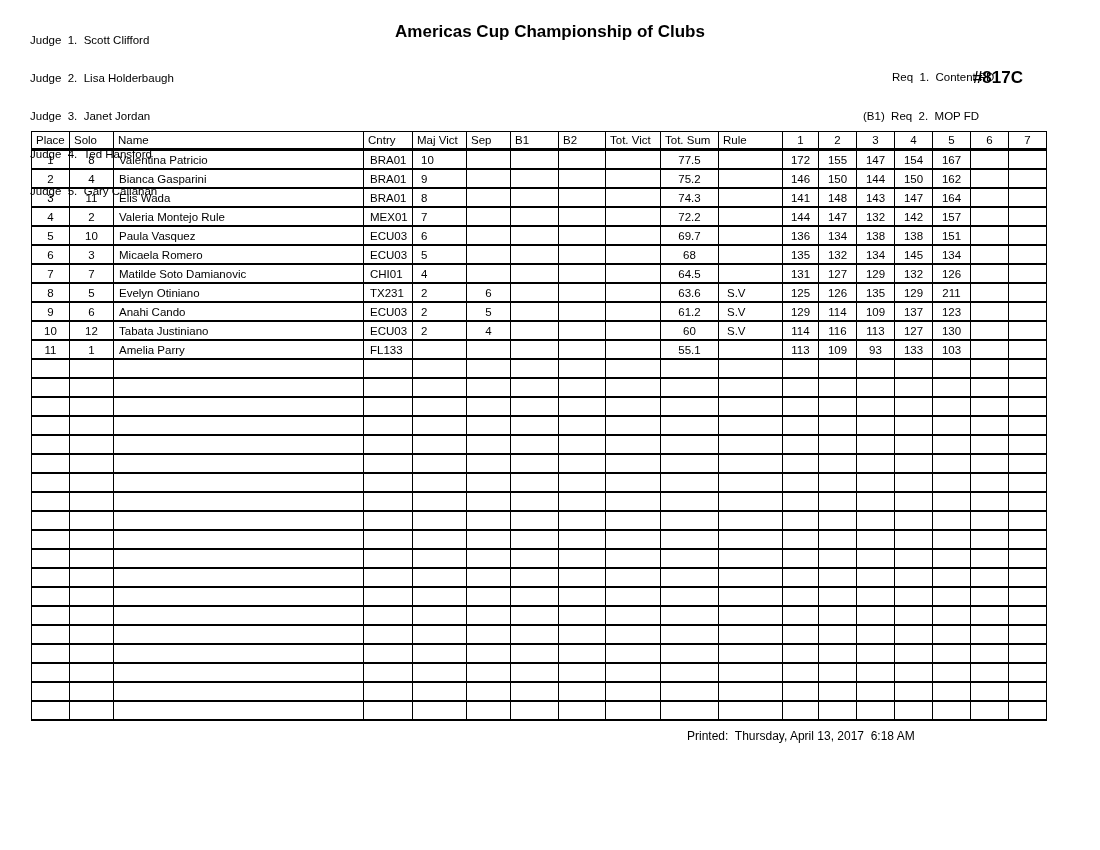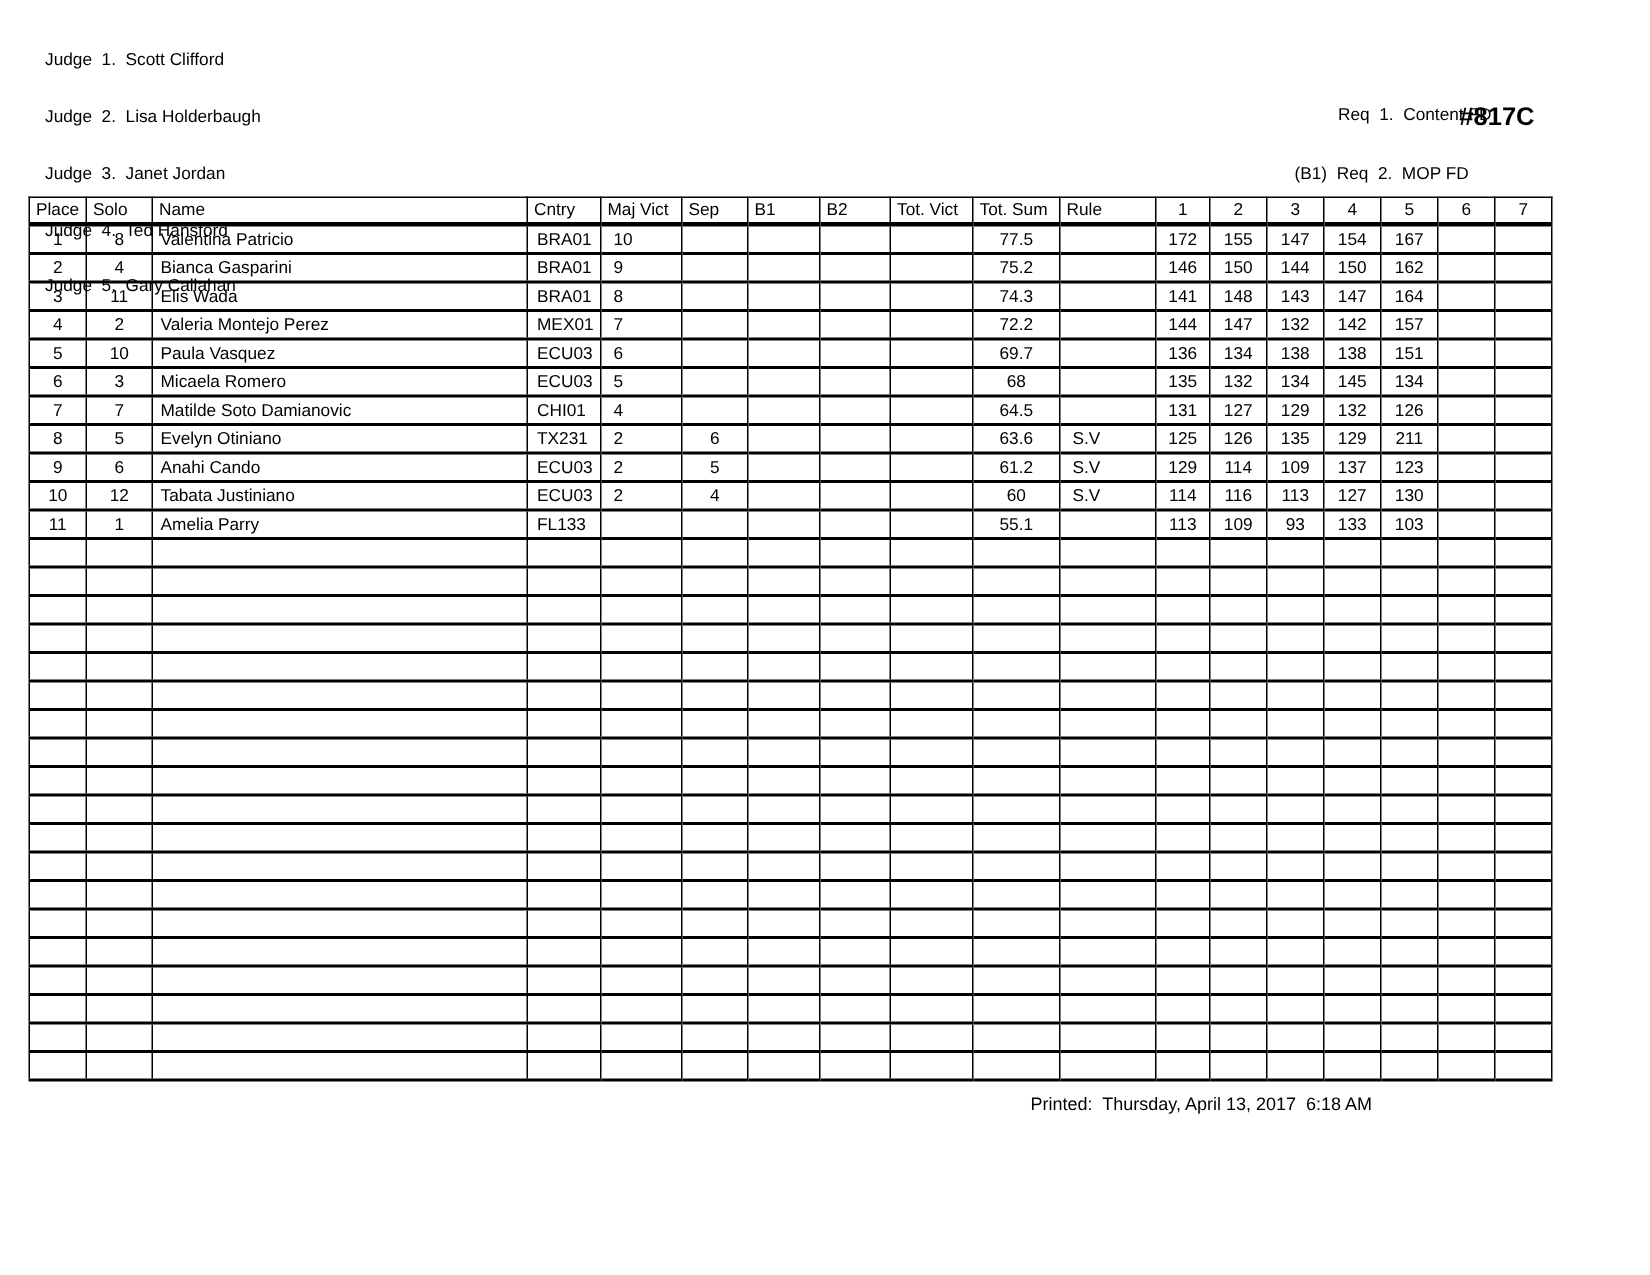--- a/index.html
+++ b/index.html
@@ -36,21 +36,21 @@
   }
   .reqs {
     position: absolute; left: 863px; top: 45px;
     font-size: 11.5px; line-height: 13px;
     white-space: pre;
   }
   .reqs .req-indent { padding-left: 29px; text-align: right; }
 
   
   table.results {
-    position: absolute; left: 19px; top: 131px;
+    position: absolute; left: 31px; top: 131px;
     width: 1015px;
     border-collapse: collapse;
     table-layout: fixed;
     padding-left: 20px;
   }
   table.results th, table.results td {
     font-size: 11.5px;
     font-weight: normal;
     padding: 0;
     overflow: hidden;
@@ -89,20 +89,21 @@
 
 <div class="judges">
   <div>Judge  1.  Scott Clifford</div>
   <div>Judge  2.  Lisa Holderbaugh</div>
   <div>Judge  3.  Janet Jordan</div>
   <div>Judge  4.  Ted Hansford</div>
   <div>Judge  5.  Gary Callahan</div>
 </div>
 
 <div class="header-center">
+  <div class="hc-title">Americas Cup Championship of Clubs</div>
 </div>
 
 <div class="event-number">#817C</div>
 
 <div class="reqs">
   <div class="req-indent">Req  1.  Content FD</div>
   <div>(B1)  Req  2.  MOP FD</div>
 </div>
 
 <table class="results">
@@ -205,21 +206,21 @@
         <td class="c">148</td>
         <td class="c">143</td>
         <td class="c">147</td>
         <td class="c">164</td>
         <td class="c"></td>
         <td class="c"></td>
       </tr>
       <tr>
         <td class="c">4</td>
         <td class="c">2</td>
-        <td class="ln">Valeria Montejo Perez</td>
+        <td class="ln">Valeria Montejo Rule</td>
         <td class="lc">MEX01</td>
         <td class="lm">7</td>
         <td class="c"></td>
         <td></td>
         <td></td>
         <td></td>
         <td class="c">72.2</td>
         <td class="lr"></td>
         <td class="c">144</td>
         <td class="c">147</td>

